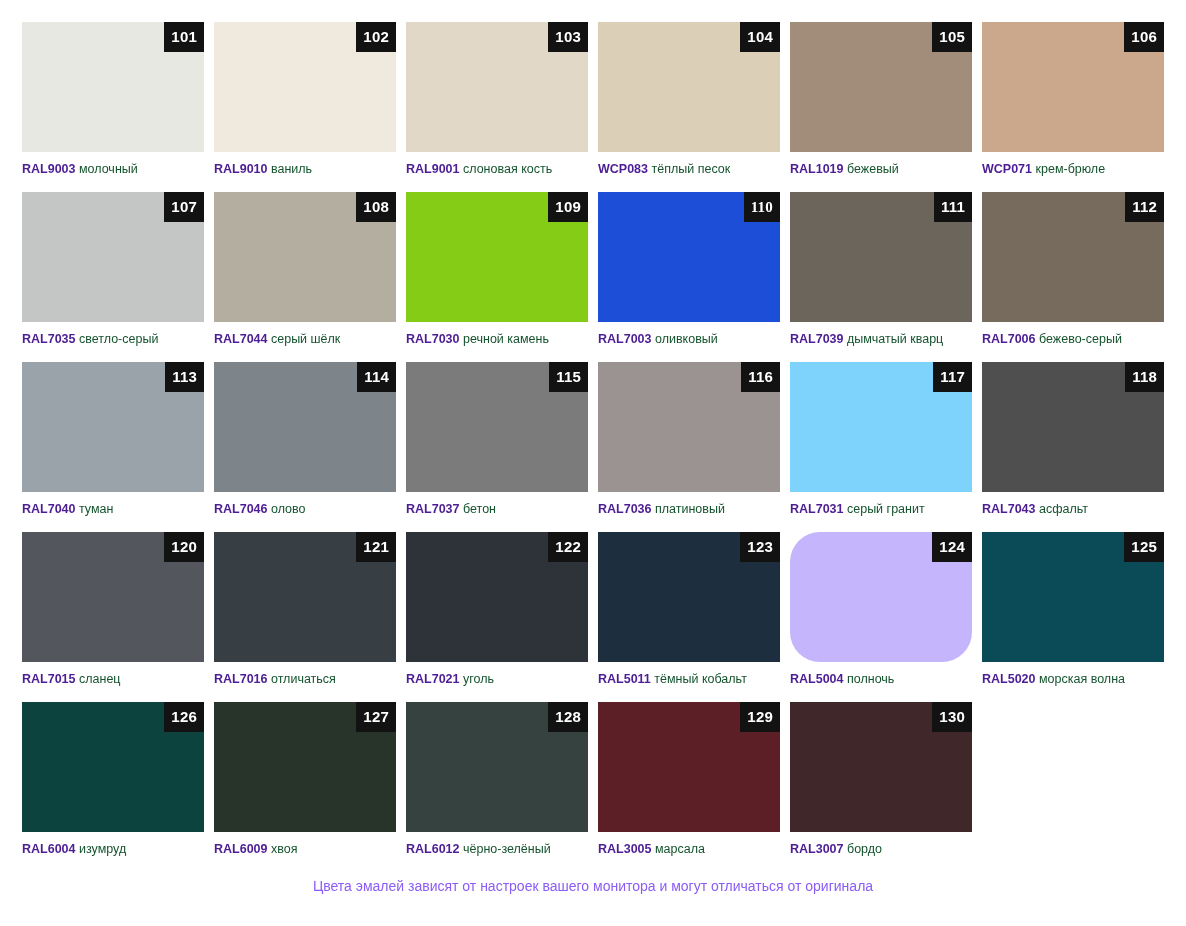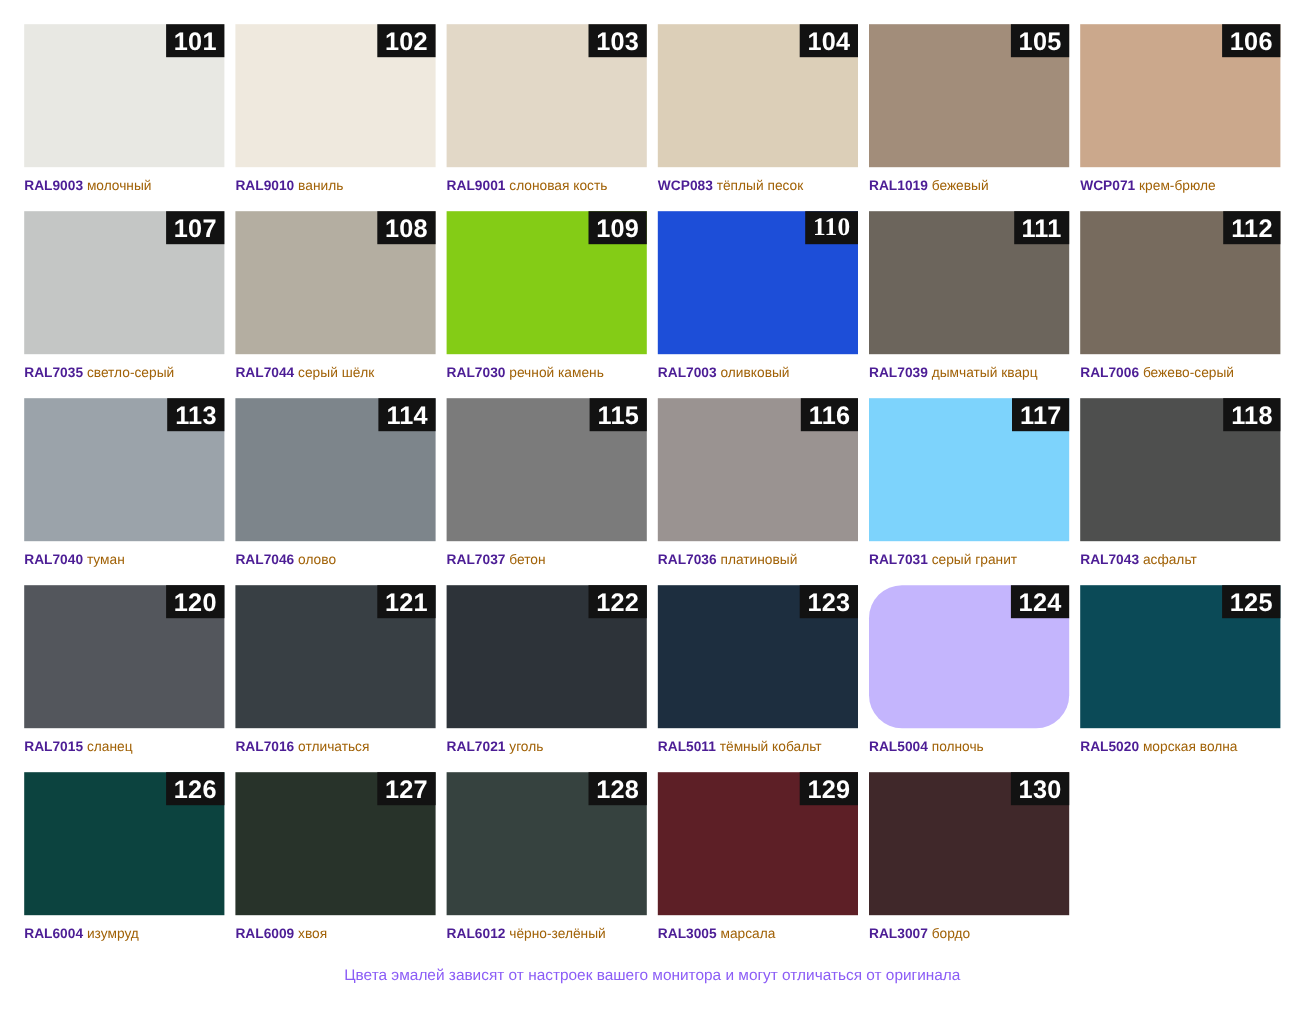--- a/index.html
+++ b/index.html
@@ -39,21 +39,21 @@
     width: 100%;
     height: 130px;
     box-sizing: border-box;
   }
   .swatch-badge {
     position: absolute;
     top: 0;
     right: 0;
     background: #121212;
     color: #ffffff;
-    font-size: 23px;
+    font-size: 15px;
     font-weight: bold;
     line-height: 30px;
     height: 30px;
     min-width: 30px;
     padding: 0 7px;
     text-align: center;
     letter-spacing: 0.2px;
     box-sizing: border-box;
   }
   .swatch-caption {
@@ -61,21 +61,21 @@
     font-size: 12.5px;
     line-height: 15px;
     color: #6b6b6b;
     white-space: nowrap;
   }
   .swatch-code {
     font-weight: bold;
     color: #4c1d95;
   }
   .swatch-name {
-    color: #a16207;
+    color: #14532d;
     text-align: right;
   }
   .palette-footer {
     position: absolute;
     left: 0;
     right: 0;
     top: 878px;
     text-align: center;
     font-size: 14px;
     color: #8b5cf6;

